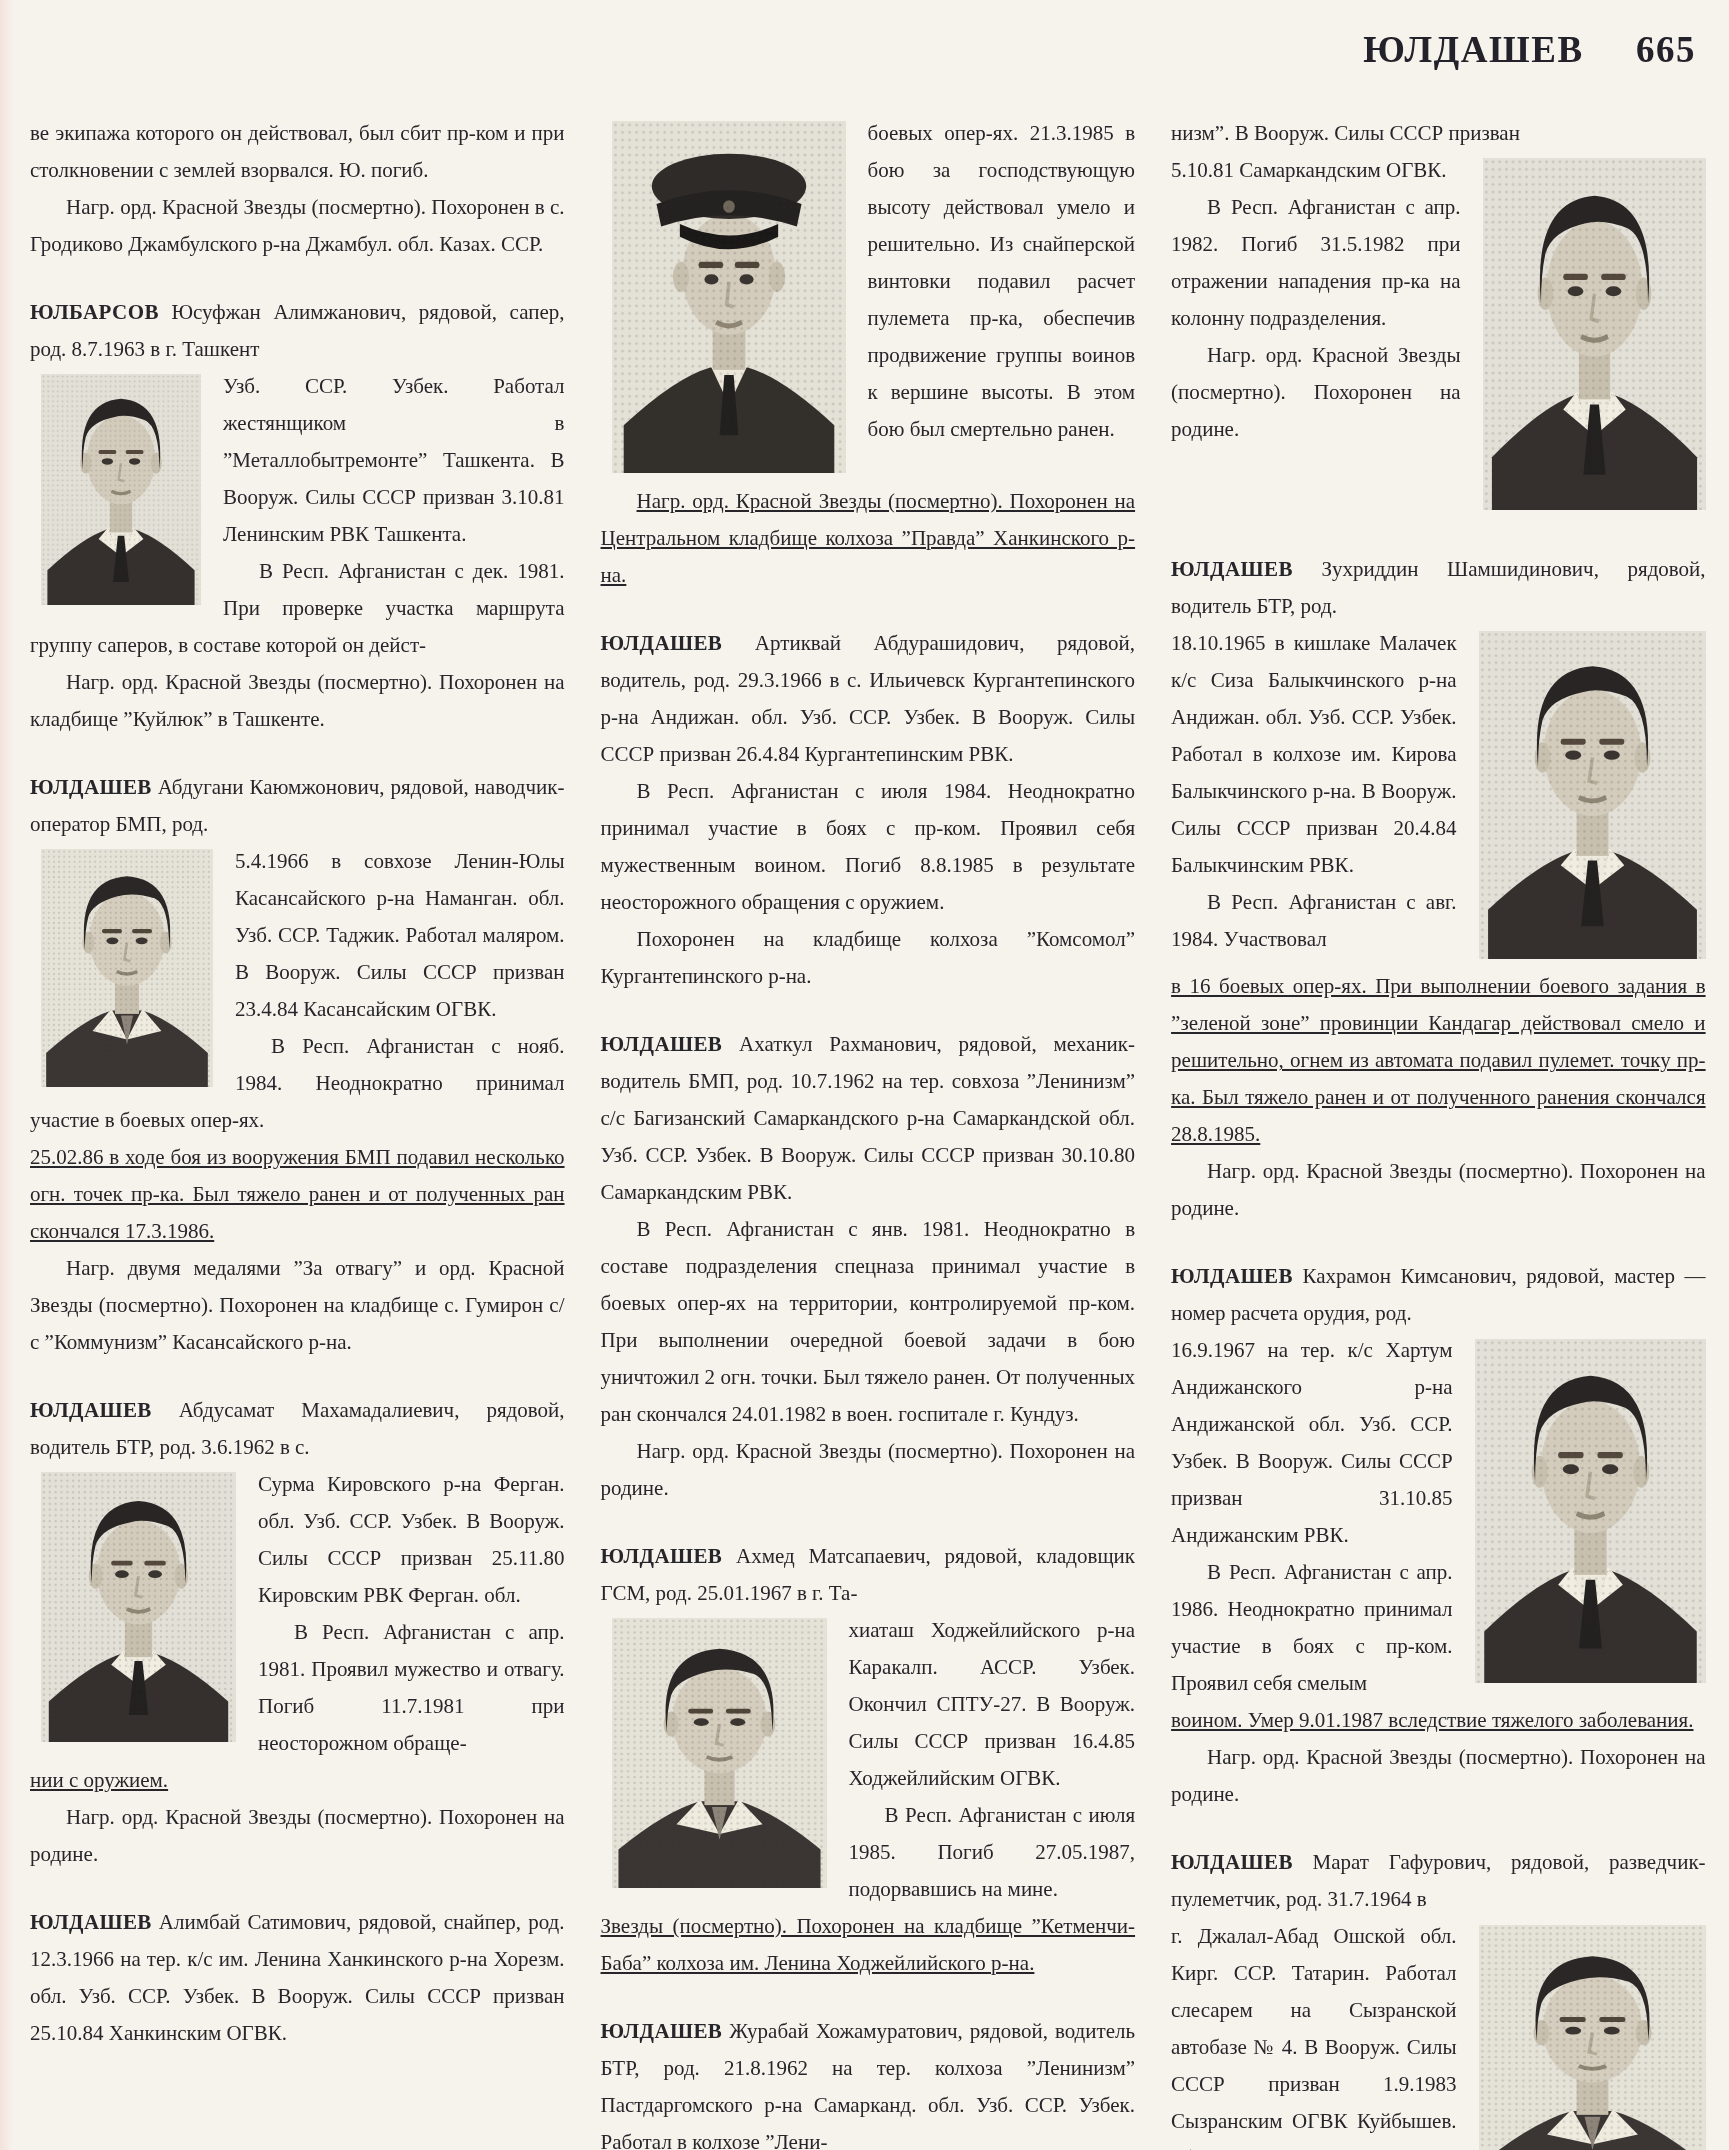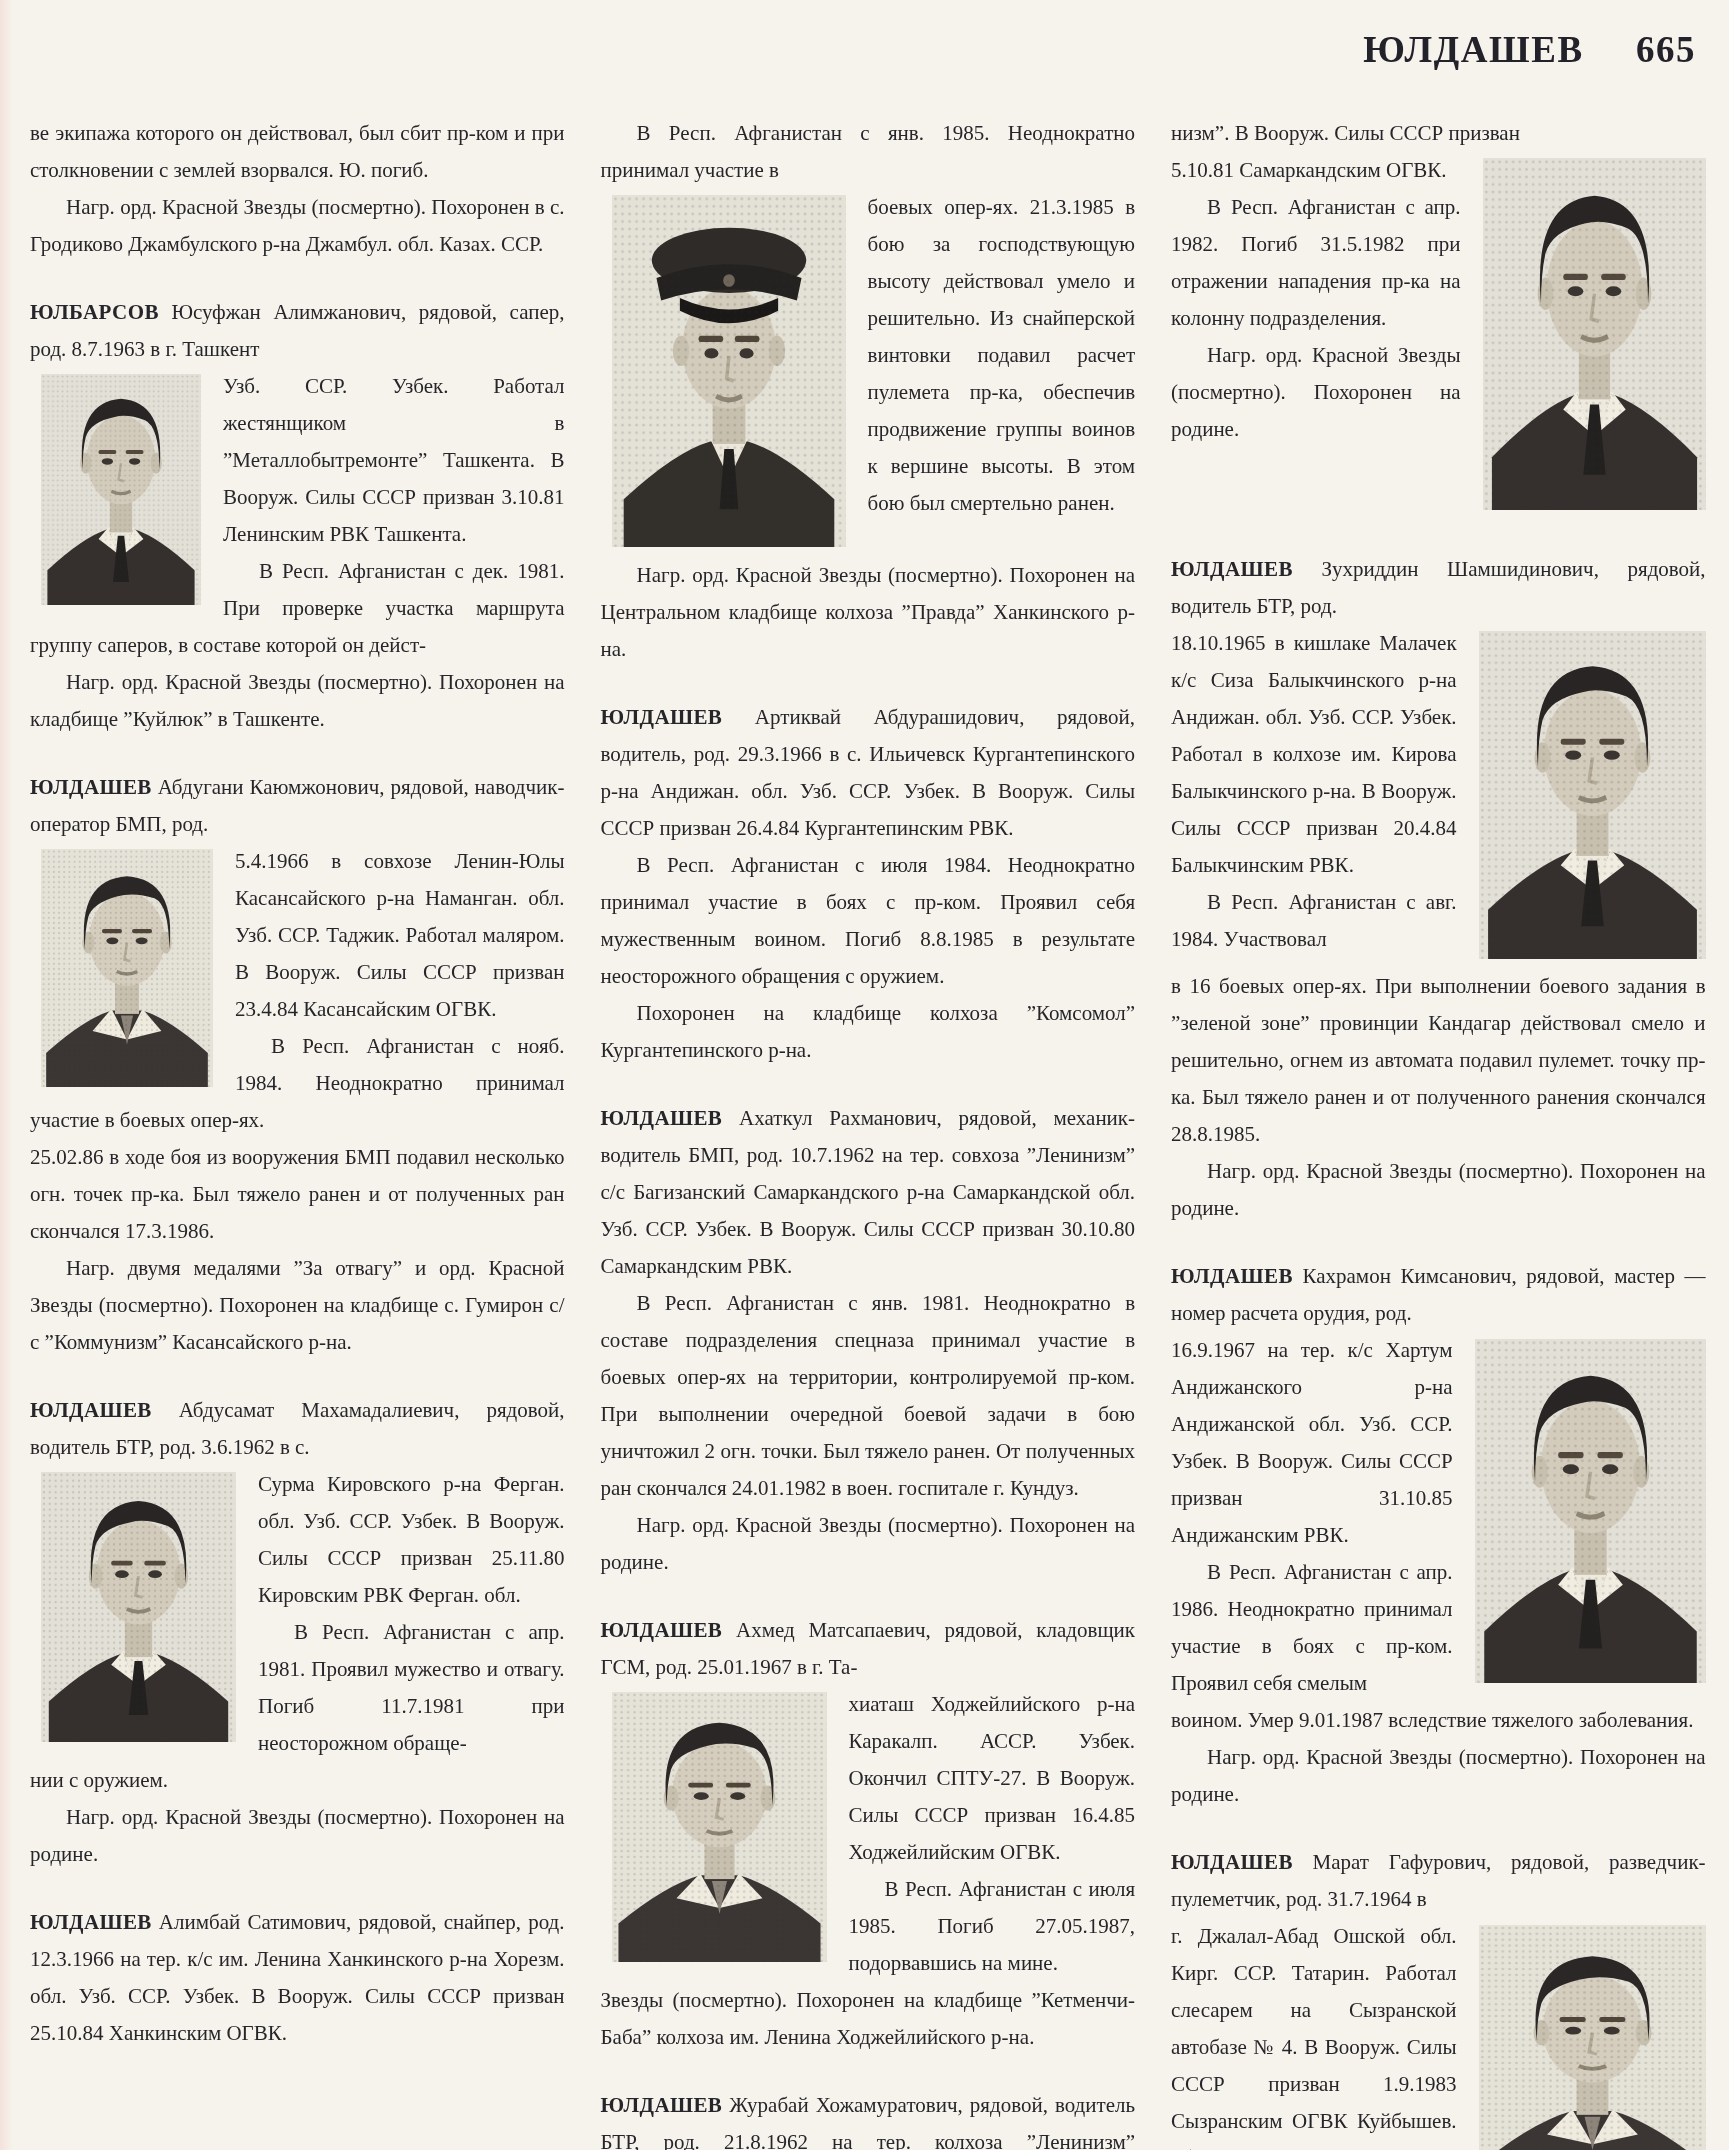--- a/index.html
+++ b/index.html
@@ -25,21 +25,21 @@
   .columns{display:flex;gap:36px;margin-top:44px;}
   .col{flex:1 1 0;min-width:0;}
   .para{
     margin:0;text-align:justify;
     font-size:21px;line-height:37px;
   }
   .indent{text-indent:36px;}
   .entry{margin-bottom:31px;overflow:visible;}
   .entry:last-child{margin-bottom:0;}
   .surname{font-weight:bold;letter-spacing:0.4px;}
-  .clear{clear:both;}
+  .clear{clear:both;text-decoration:underline;}
   svg.photo{display:block;background:#e3e0d7;}
   svg.photo.fl{float:left;margin:6.3px 22px 9.4px 11px;}
   svg.photo.fr{float:right;margin:6.3px 0 9.4px 22px;}
 </style>
 </head>
 <body>
 
 <svg width="0" height="0" style="position:absolute" aria-hidden="true">
   <defs>
     <pattern id="ht" width="6" height="6" patternUnits="userSpaceOnUse">
@@ -158,21 +158,20 @@
 
       <div class="entry">
         <p class="para"><b class="surname">ЮЛДАШЕВ</b><span> Алимбай Сатимович, рядовой, снайпер, род. 12.3.1966 на тер. к/с им. Ленина Ханкинского р-на Хорезм. обл. Узб. ССР. Узбек. В Вооруж. Силы СССР призван 25.10.84 Ханкинским ОГВК.</span></p>
       </div>
 
     </div>
 
     <div class="col">
 
       <div class="entry">
-        <p class="para indent">В Респ. Афганистан с янв. 1985. Неоднократно принимал участие в</p>
         <svg class="photo fl" style="width:234px;height:352px" viewBox="0 0 200 280" preserveAspectRatio="none">
             <use href="#p-cap"></use>
           </svg>
         <p class="para">боевых опер-ях. 21.3.1985 в бою за господствующую высоту действовал умело и решительно. Из снайперской винтовки подавил расчет пулемета пр-ка, обеспечив продвижение группы воинов к вершине высоты. В этом бою был смертельно ранен.</p>
         <p class="para indent clear">Нагр. орд. Красной Звезды (посмертно). Похоронен на Центральном кладбище колхоза ”Правда” Ханкинского р-на.</p>
       </div>
 
       <div class="entry">
         <p class="para"><b class="surname">ЮЛДАШЕВ</b><span> Артиквай Абдурашидович, рядовой, водитель, род. 29.3.1966 в с. Ильичевск Кургантепинского р-на Андижан. обл. Узб. ССР. Узбек. В Вооруж. Силы СССР призван 26.4.84 Кургантепинским РВК.</span></p>
         <p class="para indent">В Респ. Афганистан с июля 1984. Неоднократно принимал участие в боях с пр-ком. Проявил себя мужественным воином. Погиб 8.8.1985 в результате неосторожного обращения с оружием.</p>

